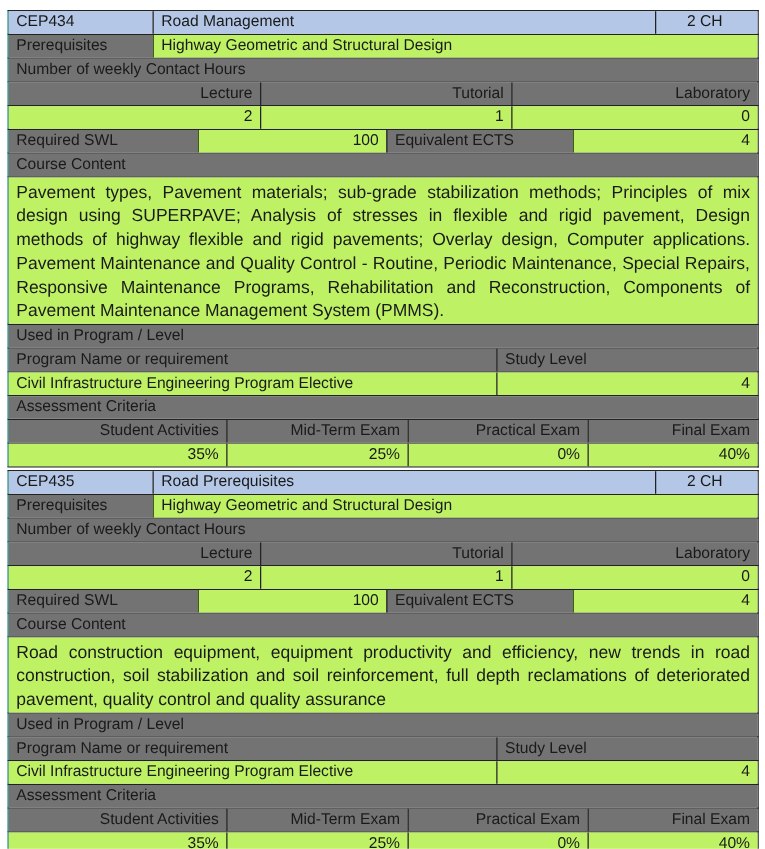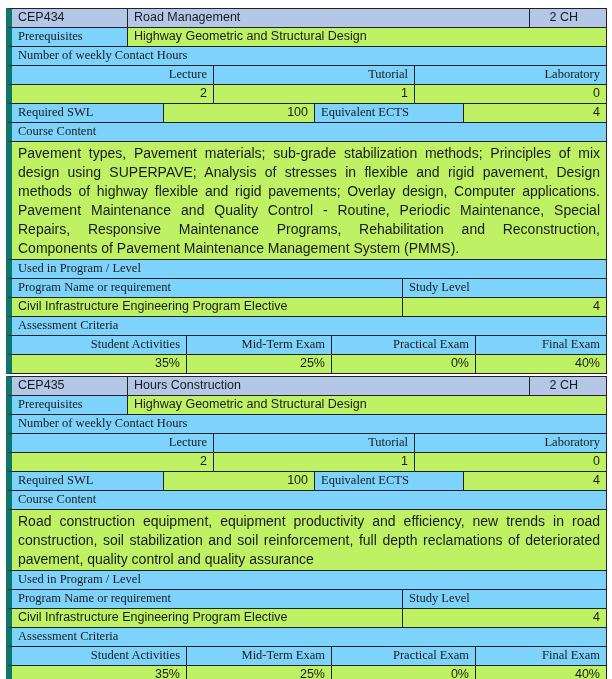--- a/index.html
+++ b/index.html
@@ -1,25 +1,25 @@
 <!DOCTYPE html>
 <html><head>
 <meta charset="utf-8">
 <style>
   html, body { margin: 0; padding: 0; background: #ffffff; }
   body { width: 612px; height: 679px; position: relative; font-family: "Liberation Sans", sans-serif; font-size: 12.5px; color: #1a1a1a; }
   .course { position: absolute; left: 6px; width: 601px; }
   #course-0 { top: 8px; }
   #course-1 { top: 376px; }
-  .row { display: flex; border-left: 6px solid #0f766e; border-right: 1px solid #222; border-bottom: 1px solid #222; box-sizing: border-box; }
+  .row { display: flex; border-left: 1px solid #0f766e; border-right: 1px solid #222; border-bottom: 1px solid #222; box-sizing: border-box; }
   .row.first { border-top: 1px solid #222; }
   .cell { box-sizing: border-box; padding: 0 6px; line-height: 17px; height: 18px; white-space: nowrap; overflow: hidden; }
   .cell + .cell { border-left: 1px solid #222; }
   .blue { background: #b4c7e7; }
-  .green { background: #7dd3fc; font-family: Liberation Serif, serif; }
+  .green { background: #737373; }
   .white { background: #bef264; }
   .center { text-align: right; }
   .right { text-align: right; padding-right: 28px; }
   .content { white-space: normal; height: auto; line-height: 19px; text-align: justify; padding: 2px 6px 1px 6px; font-size: 14px; }
 </style>
 </head>
 <body>
 
 <div class="course" id="course-0">
   <div class="row first">
@@ -80,21 +80,21 @@
     <div class="cell white center" style="width:174px">35%</div>
     <div class="cell white center" style="width:145px">25%</div>
     <div class="cell white center" style="width:144px">0%</div>
     <div class="cell white center" style="flex:1">40%</div>
   </div>
 </div>
 
 <div class="course" id="course-1">
   <div class="row first">
     <div class="cell blue" style="width:115px">CEP435</div>
-    <div class="cell blue" style="width:402px">Hours Construction</div>
+    <div class="cell blue" style="width:402px">Road Prerequisites</div>
     <div class="cell blue right" style="flex:1">2 CH</div>
   </div>
   <div class="row">
     <div class="cell green" style="width:115px">Prerequisites</div>
     <div class="cell white" style="flex:1">Highway Geometric and Structural Design</div>
   </div>
   <div class="row">
     <div class="cell green" style="flex:1">Number of weekly Contact Hours</div>
   </div>
   <div class="row">

